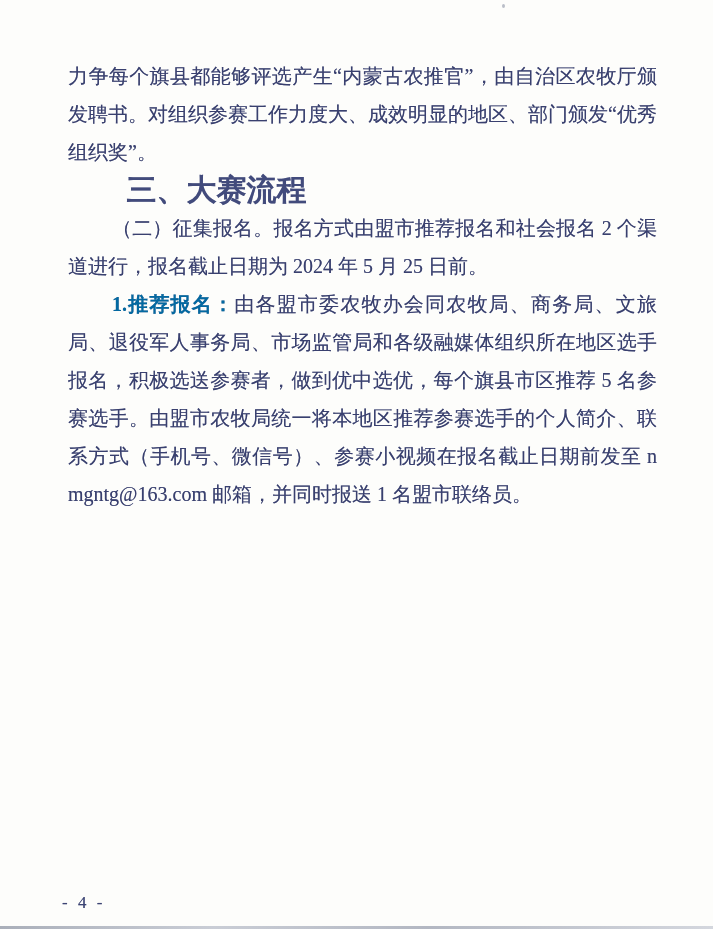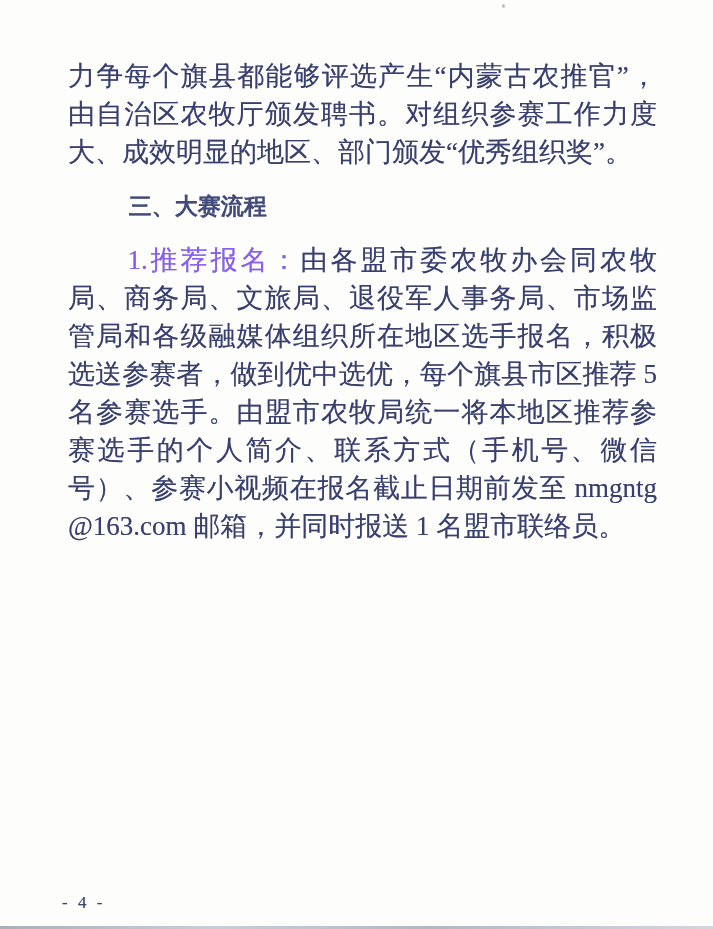--- a/index.html
+++ b/index.html
@@ -20,44 +20,44 @@
     background: #fdfdfb;
   }
   .content {
     position: absolute;
     left: 68px;
     top: 57px;
     width: 589px;
   }
   .body-para {
     margin: 0;
-    font-size: 27px;
+    font-size: 20px;
     line-height: 38px;
     text-align: justify;
     text-justify: inter-ideograph;
     color: #39406f;
     text-shadow: 0 0 0.5px rgba(57, 64, 111, 0.55);
     word-break: break-all;
   }
   .indent {
     text-indent: 2.2em;
   }
   .section-heading {
-    margin: 16px;
+    margin: 0;
     font-family: "Liberation Sans", "DejaVu Sans", sans-serif;
     font-weight: bold;
-    font-size: 23px;
+    font-size: 30px;
     line-height: 38px;
     text-indent: 1.95em;
     color: #424b7c;
     text-shadow: 0 0 0.5px rgba(66, 75, 124, 0.5);
   }
   .bold-lead {
-    font-weight: normal;
-    color: #8b5cf6;
+    font-weight: bold;
+    color: #0369a1;
   }
   .page-number {
     position: absolute;
     left: 62px;
     top: 893px;
     font-size: 17px;
     letter-spacing: 3px;
     color: #3c4474;
     text-shadow: 0 0 0.5px rgba(57, 64, 111, 0.5);
   }
@@ -86,20 +86,21 @@
 
 <div class="page">
   <div class="scan-speck"></div>
 
   <div class="content">
     <p class="body-para">力争每个旗县都能够评选产生“内蒙古农推官”，由自治区农牧厅颁发聘书。对组织参赛工作力度大、成效明显的地区、部门颁发“优秀组织奖”。</p>
 
     <h2 class="section-heading">三、大赛流程</h2>
 
 
+    <p class="body-para indent">（二）征集报名。报名方式由盟市推荐报名和社会报名 2 个渠道进行，报名截止日期为 2024 年 5 月 25 日前。</p>
 
     <p class="body-para indent"><span class="bold-lead">1.推荐报名：</span><span>由各盟市委农牧办会同农牧局、商务局、文旅局、退役军人事务局、市场监管局和各级融媒体组织所在地区选手报名，积极选送参赛者，做到优中选优，每个旗县市区推荐 5 名参赛选手。由盟市农牧局统一将本地区推荐参赛选手的个人简介、联系方式（手机号、微信号）、参赛小视频在报名截止日期前发至 nmgntg@163.com 邮箱，并同时报送 1 名盟市联络员。</span></p>
 
   </div>
 
   <div class="page-number">- 4 -</div>
 
   <div class="scan-edge-bottom"></div>
 </div>
 

